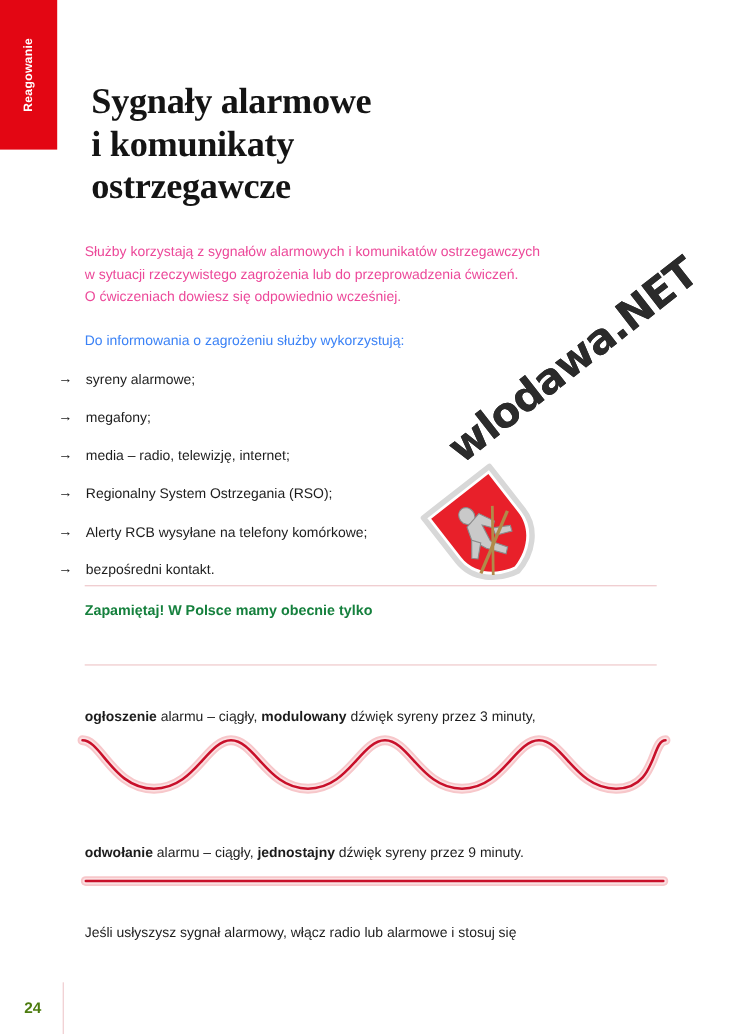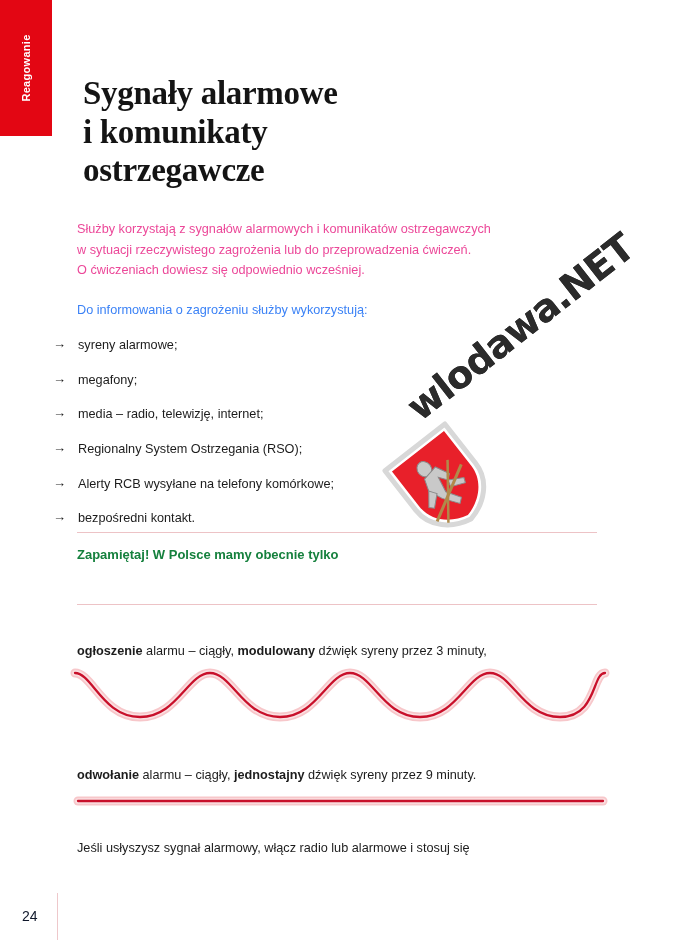--- a/index.html
+++ b/index.html
@@ -175,22 +175,22 @@
     color: #1c1c1c;
   }
   .closing .cline { display: block; }
 
   
   .footer-num {
     position: absolute;
     left: 22px;
     top: 908px;
     font-size: 14px;
-    font-weight: normal;
-    color: #0f172a;
+    font-weight: bold;
+    color: #4d7c0f;
   }
   .footer-divider {
     position: absolute;
     left: 57px;
     top: 893px;
     width: 1px;
     height: 47px;
     background: #eec8cb;
   }
 

